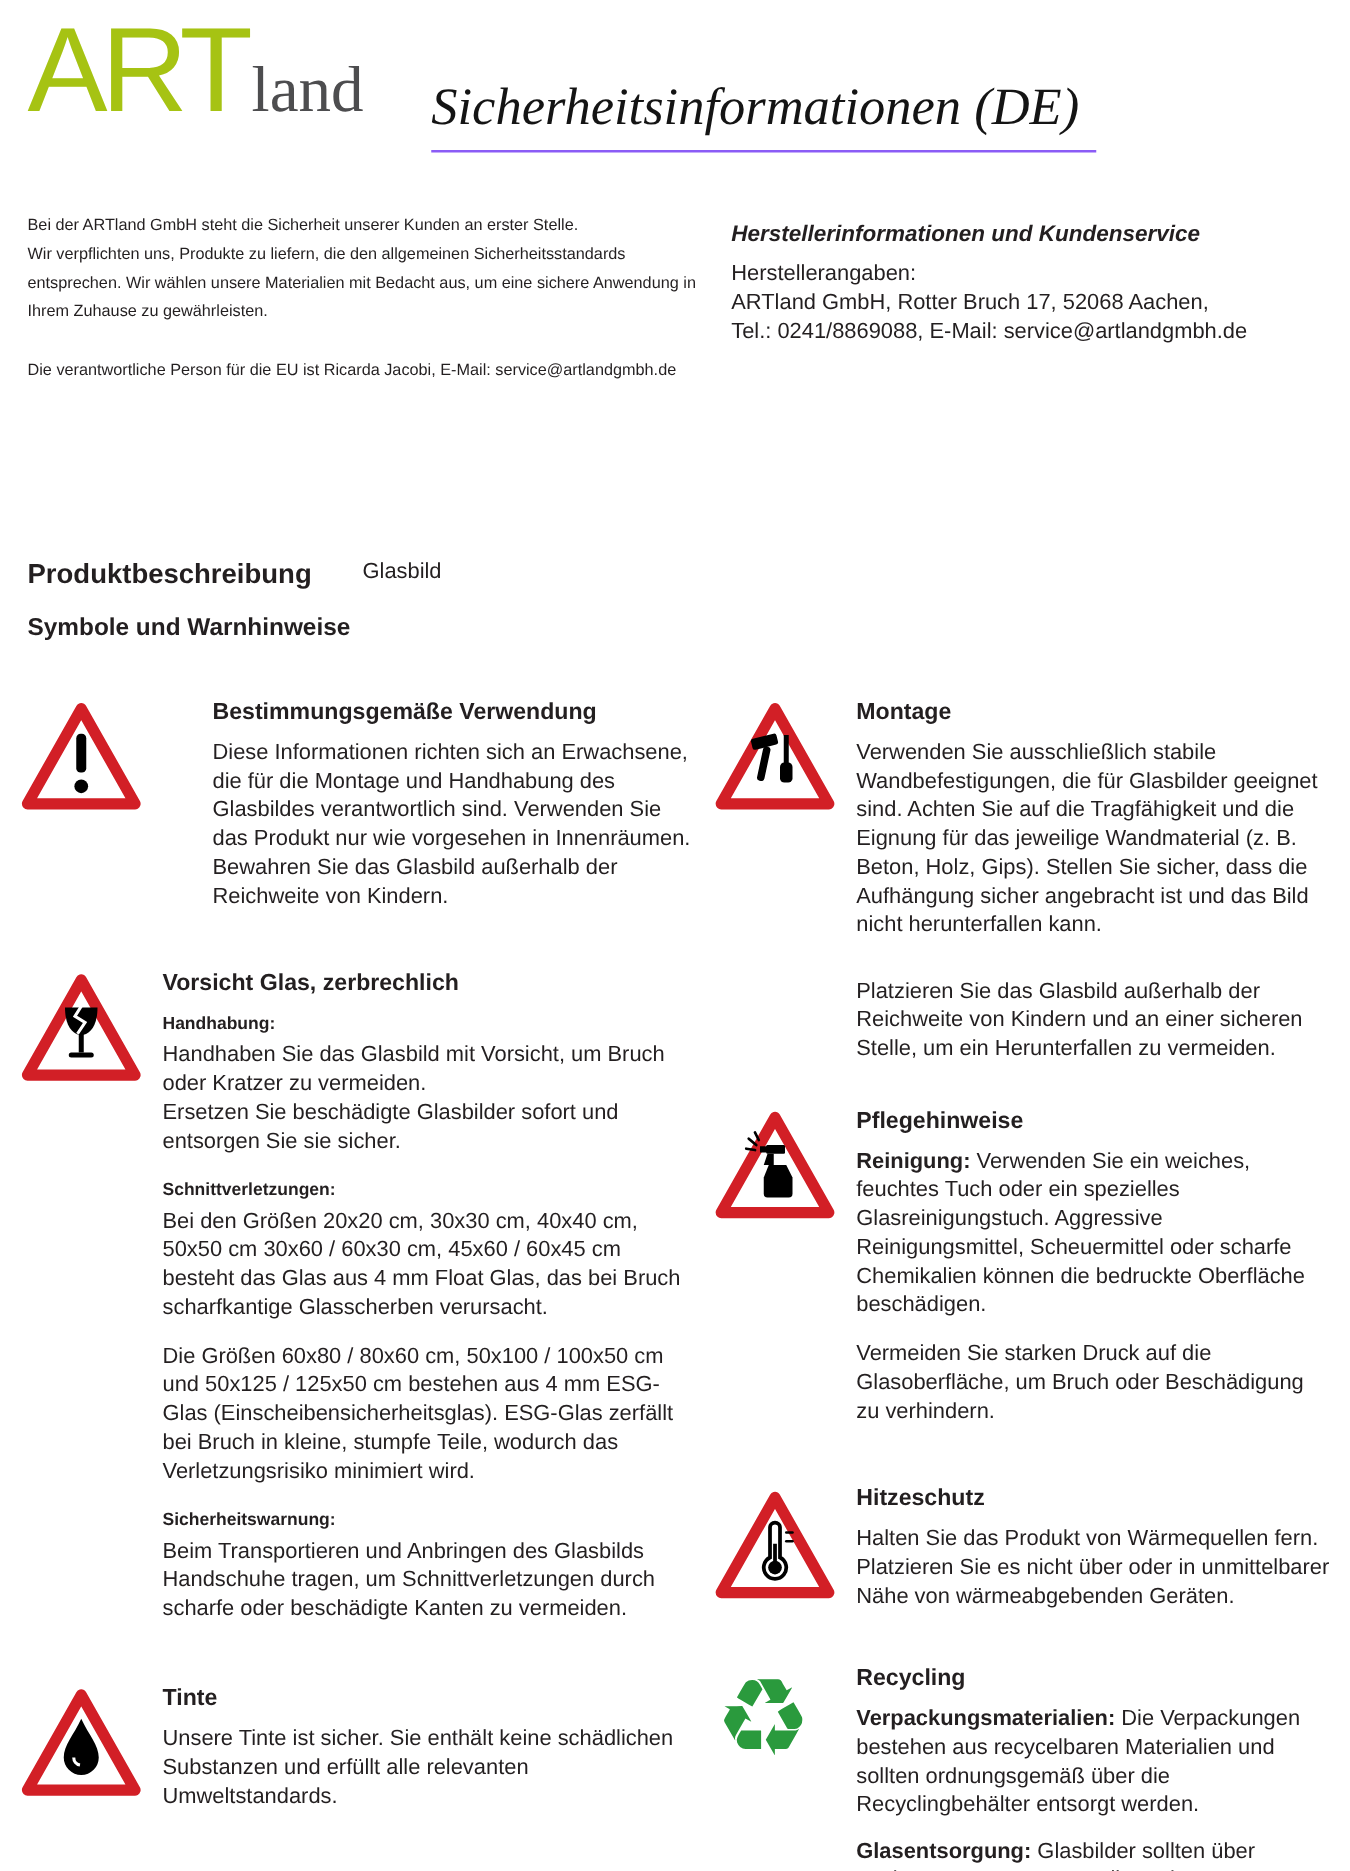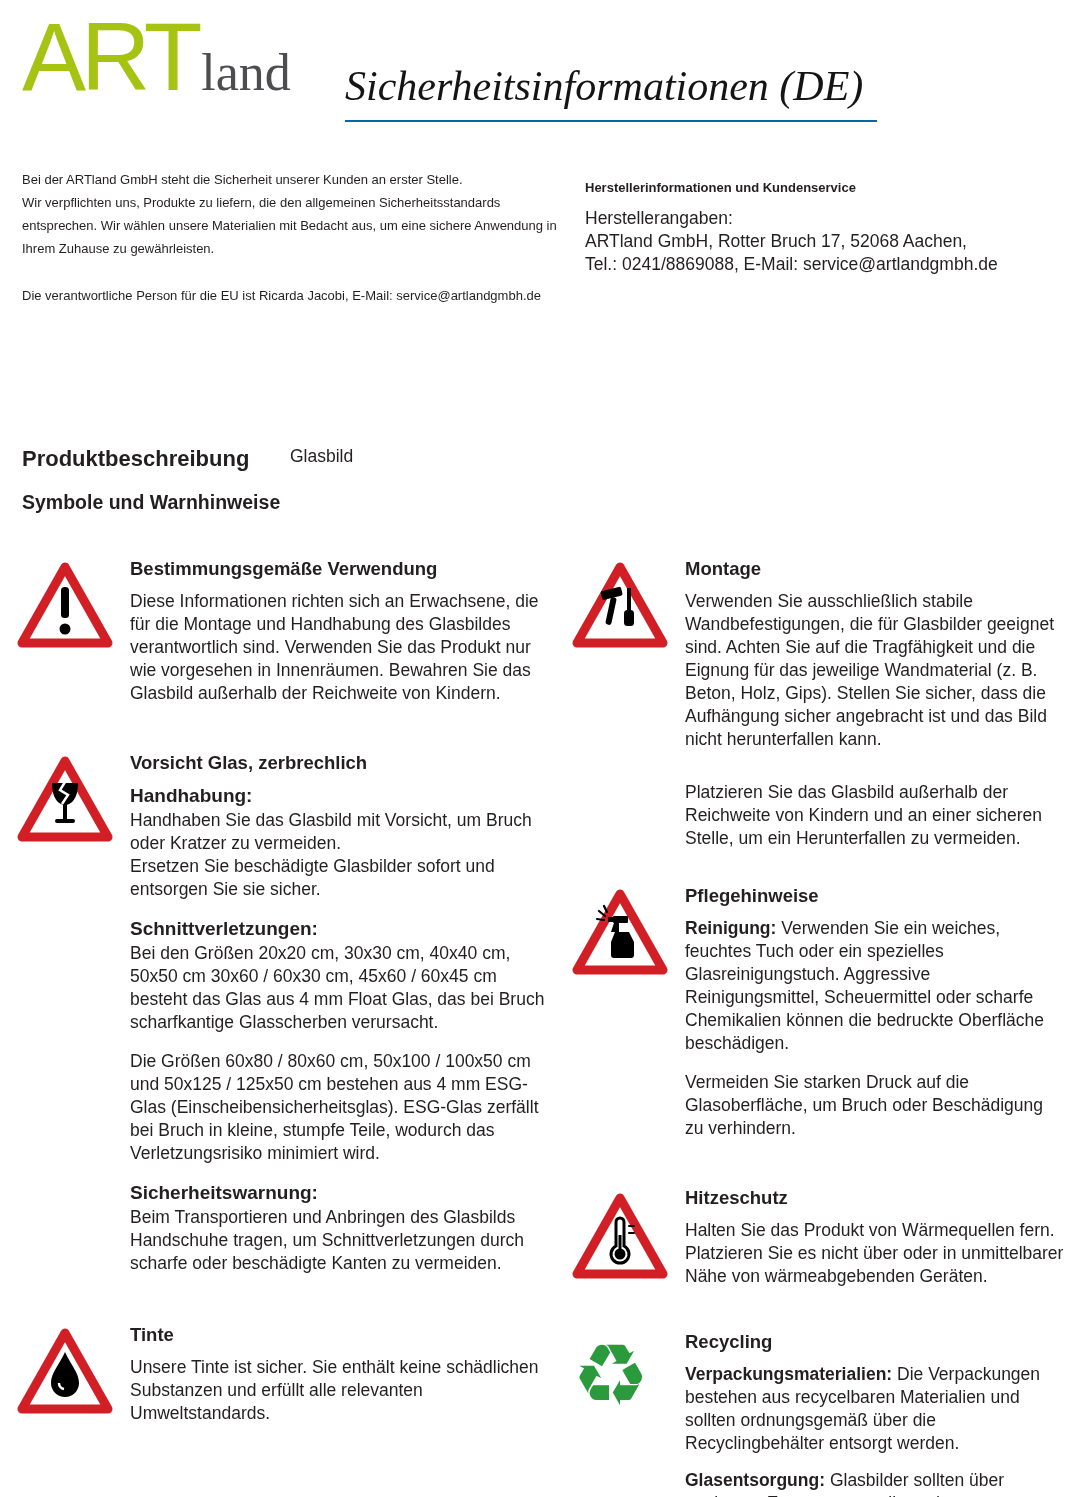--- a/index.html
+++ b/index.html
@@ -17,52 +17,52 @@
     font-size:96px; line-height:1.1; color:#a6c313; letter-spacing:-5px;
   }
   .logo-land {
     font-family:"Liberation Serif", serif; font-size:52px; line-height:1;
     color:#4d4d4f; margin-left:4px;
   }
   .doc-title {
     position:absolute; left:345px; top:62px; width:532px;
     font-family:"Liberation Serif", serif; font-style:italic;
     font-size:42px; color:#141414; padding-bottom:10px;
-    border-bottom:2px solid #0369a1;
+    border-bottom:2px solid #8b5cf6;
     white-space:nowrap;
   }
 
   
   .intro { position:absolute; left:22px; top:168px; width:542px; font-size:13px; line-height:23px; }
   .intro .p3 { margin-top:24px; }
   .mfr { position:absolute; left:585px; top:176px; width:480px; font-size:17.5px; line-height:23px; }
-  .mfr-heading { font-size:13px; font-weight:700; margin-bottom:8px; }
+  .mfr-heading { font-size:18px; font-weight:700; margin-bottom:8px;font-style:italic; }
 
   
   .product-row { position:absolute; left:22px; top:446px; display:flex; font-size:17.5px; }
   .product-label { font-weight:700; font-size:22px; width:268px; }
   .symbols-heading { position:absolute; left:22px; top:491px; font-size:19.5px; font-weight:700; }
 
   
   .col-left  { position:absolute; left:15px;  top:557px; width:540px; }
   .col-right { position:absolute; left:570px; top:557px; width:494px; }
 
   .sect { display:flex; }
   .icon-cell { width:115px; flex:0 0 115px; padding-top:2px; }
   .text-cell { flex:1; font-size:17.5px; line-height:23px; }
   .sect-heading { font-size:18.5px; font-weight:700; margin-bottom:10px; }
-  .sub-label { font-weight:700; font-size:19px; margin-bottom:2px; }
+  .sub-label { font-weight:700; font-size:14px; margin-bottom:2px; }
   .gap-16 { margin-top:16px; }
   .gap-14 { margin-top:14px; }
 
   .mb-montage { margin-bottom:30px; }
   .mb-para    { margin-bottom:34px; }
   .mb-care    { margin-bottom:46px; }
   .mb-heat    { margin-bottom:42px;align-items:center; }
-  .mb-usage   { margin-bottom:46px; }
+  .mb-usage   { margin-bottom:46px;gap:40px; }
   .mb-glass   { margin-bottom:48px; }
 
   .recycle-glyph {
     font-family:"DejaVu Sans", sans-serif;
     font-size:86px; line-height:86px; color:#2a9a3d;
     display:block; margin-left:2px;
   }
 </style>
 </head>
 <body>

